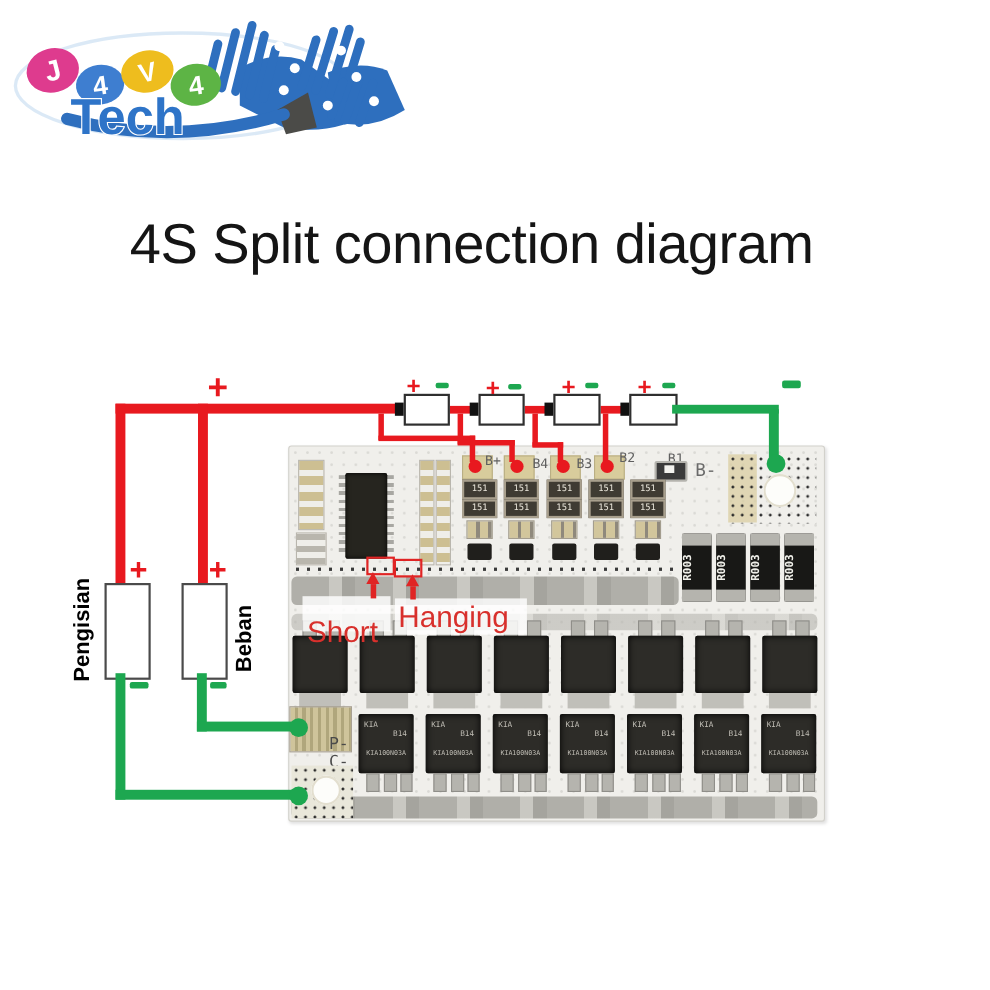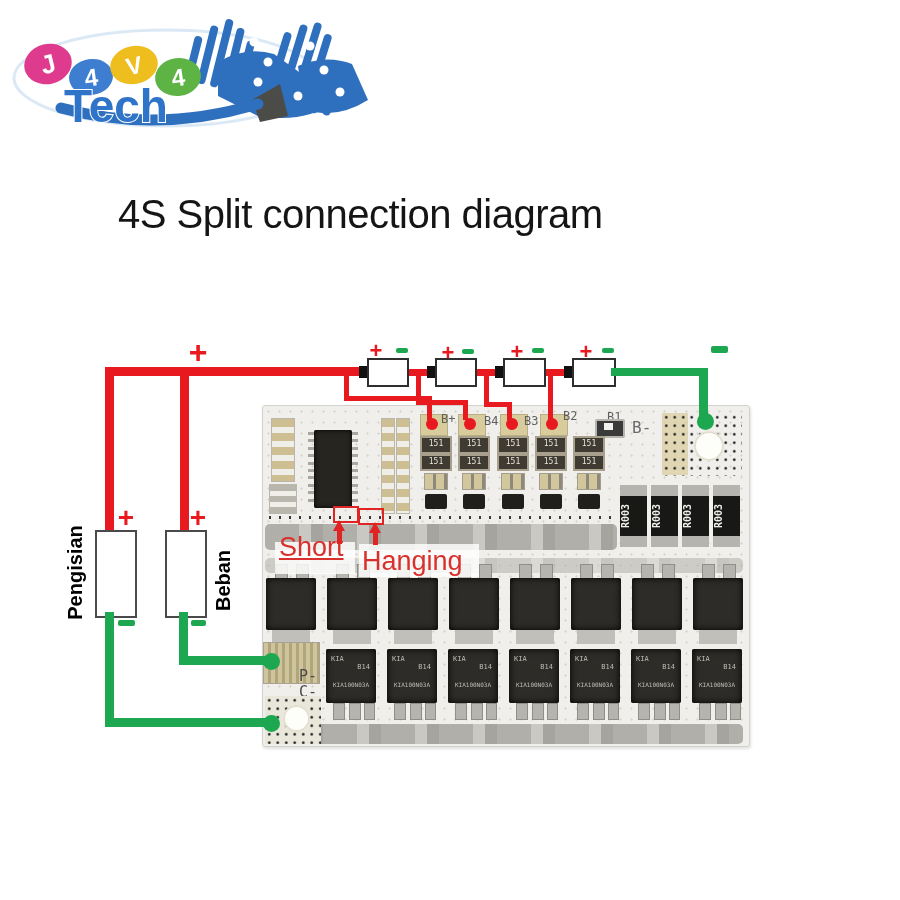--- a/index.html
+++ b/index.html
@@ -50,21 +50,21 @@
   .redbox{position:absolute;border:2px solid #e02424;}
   .ann{position:absolute;color:#d8302c;font-size:27px;font-family:"Liberation Sans",sans-serif;}
   .whitepatch{position:absolute;background:rgba(255,255,255,.82);}
   .arrhead{position:absolute;width:0;height:0;border-left:6px solid transparent;
      border-right:6px solid transparent;border-bottom:11px solid #e02424;}
   .arrshaft{position:absolute;width:5px;background:#e02424;}
   .dotrow{position:absolute;background:repeating-linear-gradient(90deg,#3a3a3a 0 2.5px,transparent 2.5px 10px);}
   .bdots{position:absolute;background-image:radial-gradient(#2a2a2a 1.1px,transparent 1.5px);
      background-size:8.5px 8.5px;}
   .hole{position:absolute;border-radius:50%;background:#fdfdfa;box-shadow:inset 0 0 0 2px #e3dfcf;}
-  .title{position:absolute;left:118px;top:192px;width:620px;font-size:40px;color:#151515;
+  .title{position:absolute;left:118px;top:192px;width:620px;font-size:51px;color:#151515;
      letter-spacing:-.5px;white-space:nowrap;}
 </style>
 </head>
 <body>
 
 <div class="stage">
 
   <svg class="p" style="left:6px;top:4px;" width="372" height="130" viewBox="0 0 372 130">
     <ellipse cx="160" cy="74" rx="152" ry="48" fill="none" stroke="#b8d4ee" stroke-width="3" opacity="0.5"></ellipse>
     <g fill="#2e6fbe">
@@ -304,21 +304,21 @@
     <div style="position:absolute;left:0;top:236px;width:55px;height:40px;border:1px solid #a9a193;
          background:repeating-linear-gradient(90deg,#cfc49b 0 4px,#b0a67c 4px 7px);"></div>
     <div class="padlbl" style="left:36px;top:261px;font-size:15px;color:#4a4a4a;">P-</div>
     <div class="padlbl" style="left:36px;top:277px;font-size:15px;color:#4a4a4a;">C-</div>
     <div style="position:absolute;left:2px;top:290px;width:56px;height:48px;background:#e9e7da;"></div>
     <div class="bdots" style="left:2px;top:290px;width:56px;height:48px;"></div>
     <div class="hole" style="left:20px;top:299px;width:27px;height:27px;"></div>
 
     <div class="whitepatch" style="left:12px;top:136px;width:80px;height:32px;"></div>
     <div class="whitepatch" style="left:96px;top:138px;width:120px;height:33px;"></div>
-    <div class="ann" style="left:16px;top:126px;text-decoration:underline;">Short</div>
+    <div class="ann" style="left:16px;top:154px;">Short</div>
     <div class="ann" style="left:99px;top:140px;">Hanging</div>
     <div class="arrhead" style="left:70px;top:114px;"></div>
     <div class="arrshaft" style="left:74px;top:125px;height:13px;"></div>
     <div class="arrhead" style="left:106px;top:116px;"></div>
     <div class="arrshaft" style="left:110px;top:127px;height:12px;"></div>
   </div>
 
   <div class="wr" style="left:105px;top:367px;width:257px;height:9px;"></div>
   <div class="wr" style="left:105px;top:367px;width:9px;height:165px;"></div>
   <div class="wr" style="left:180px;top:367px;width:9px;height:165px;"></div>

